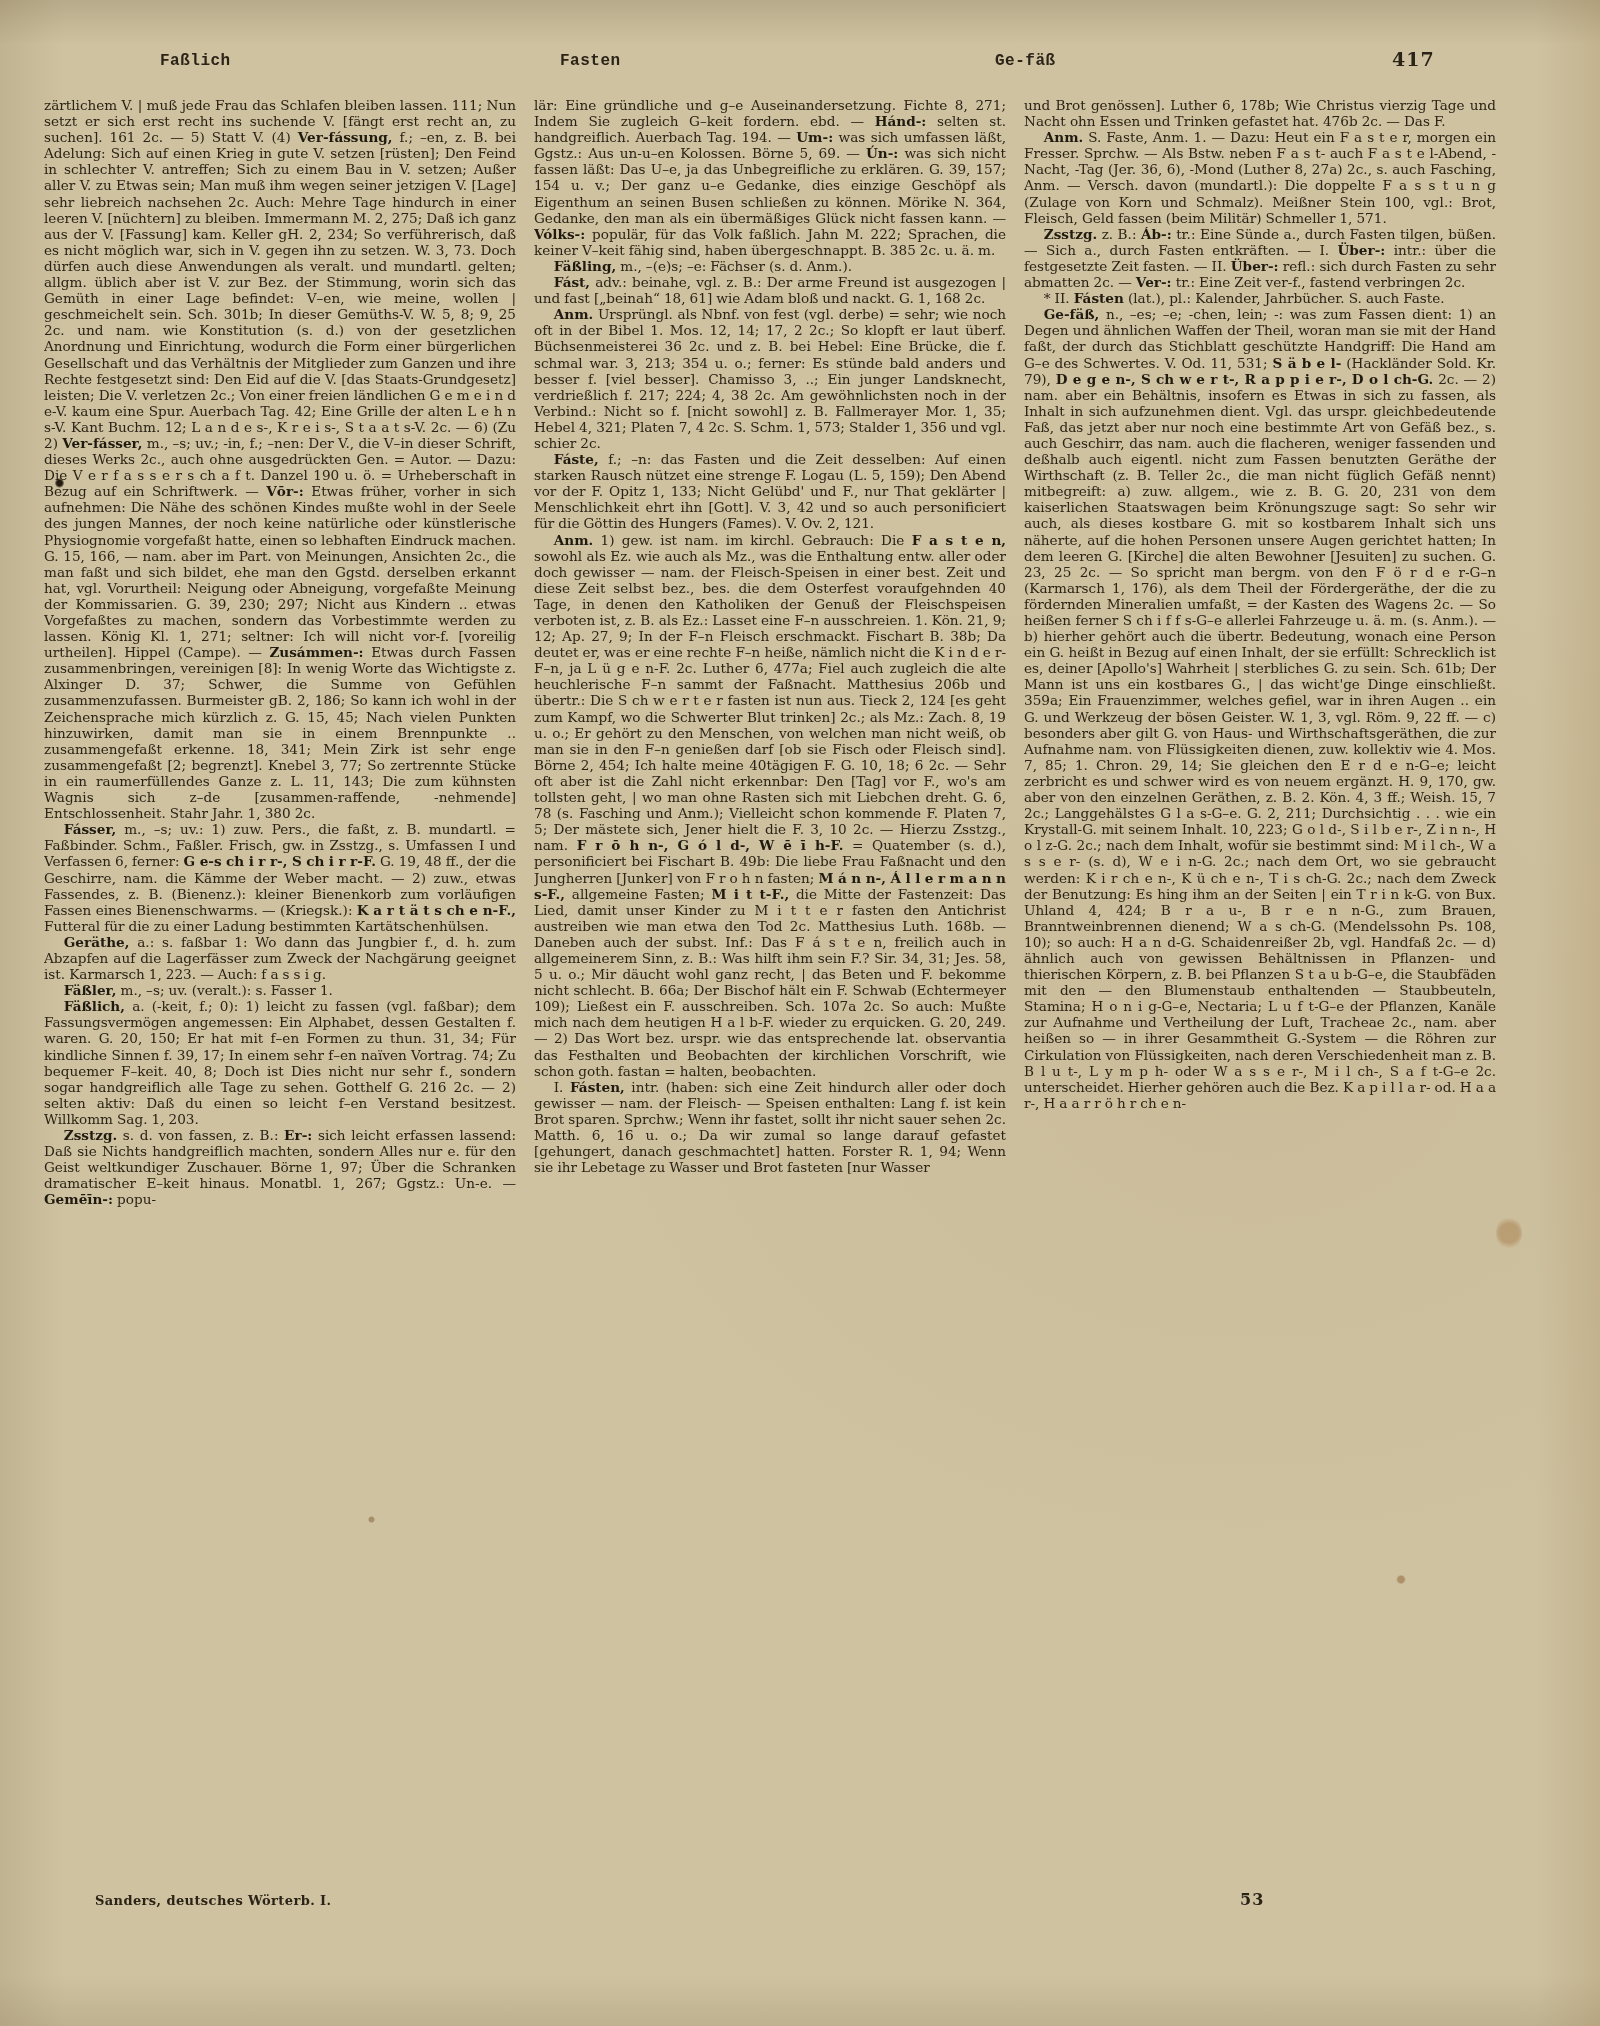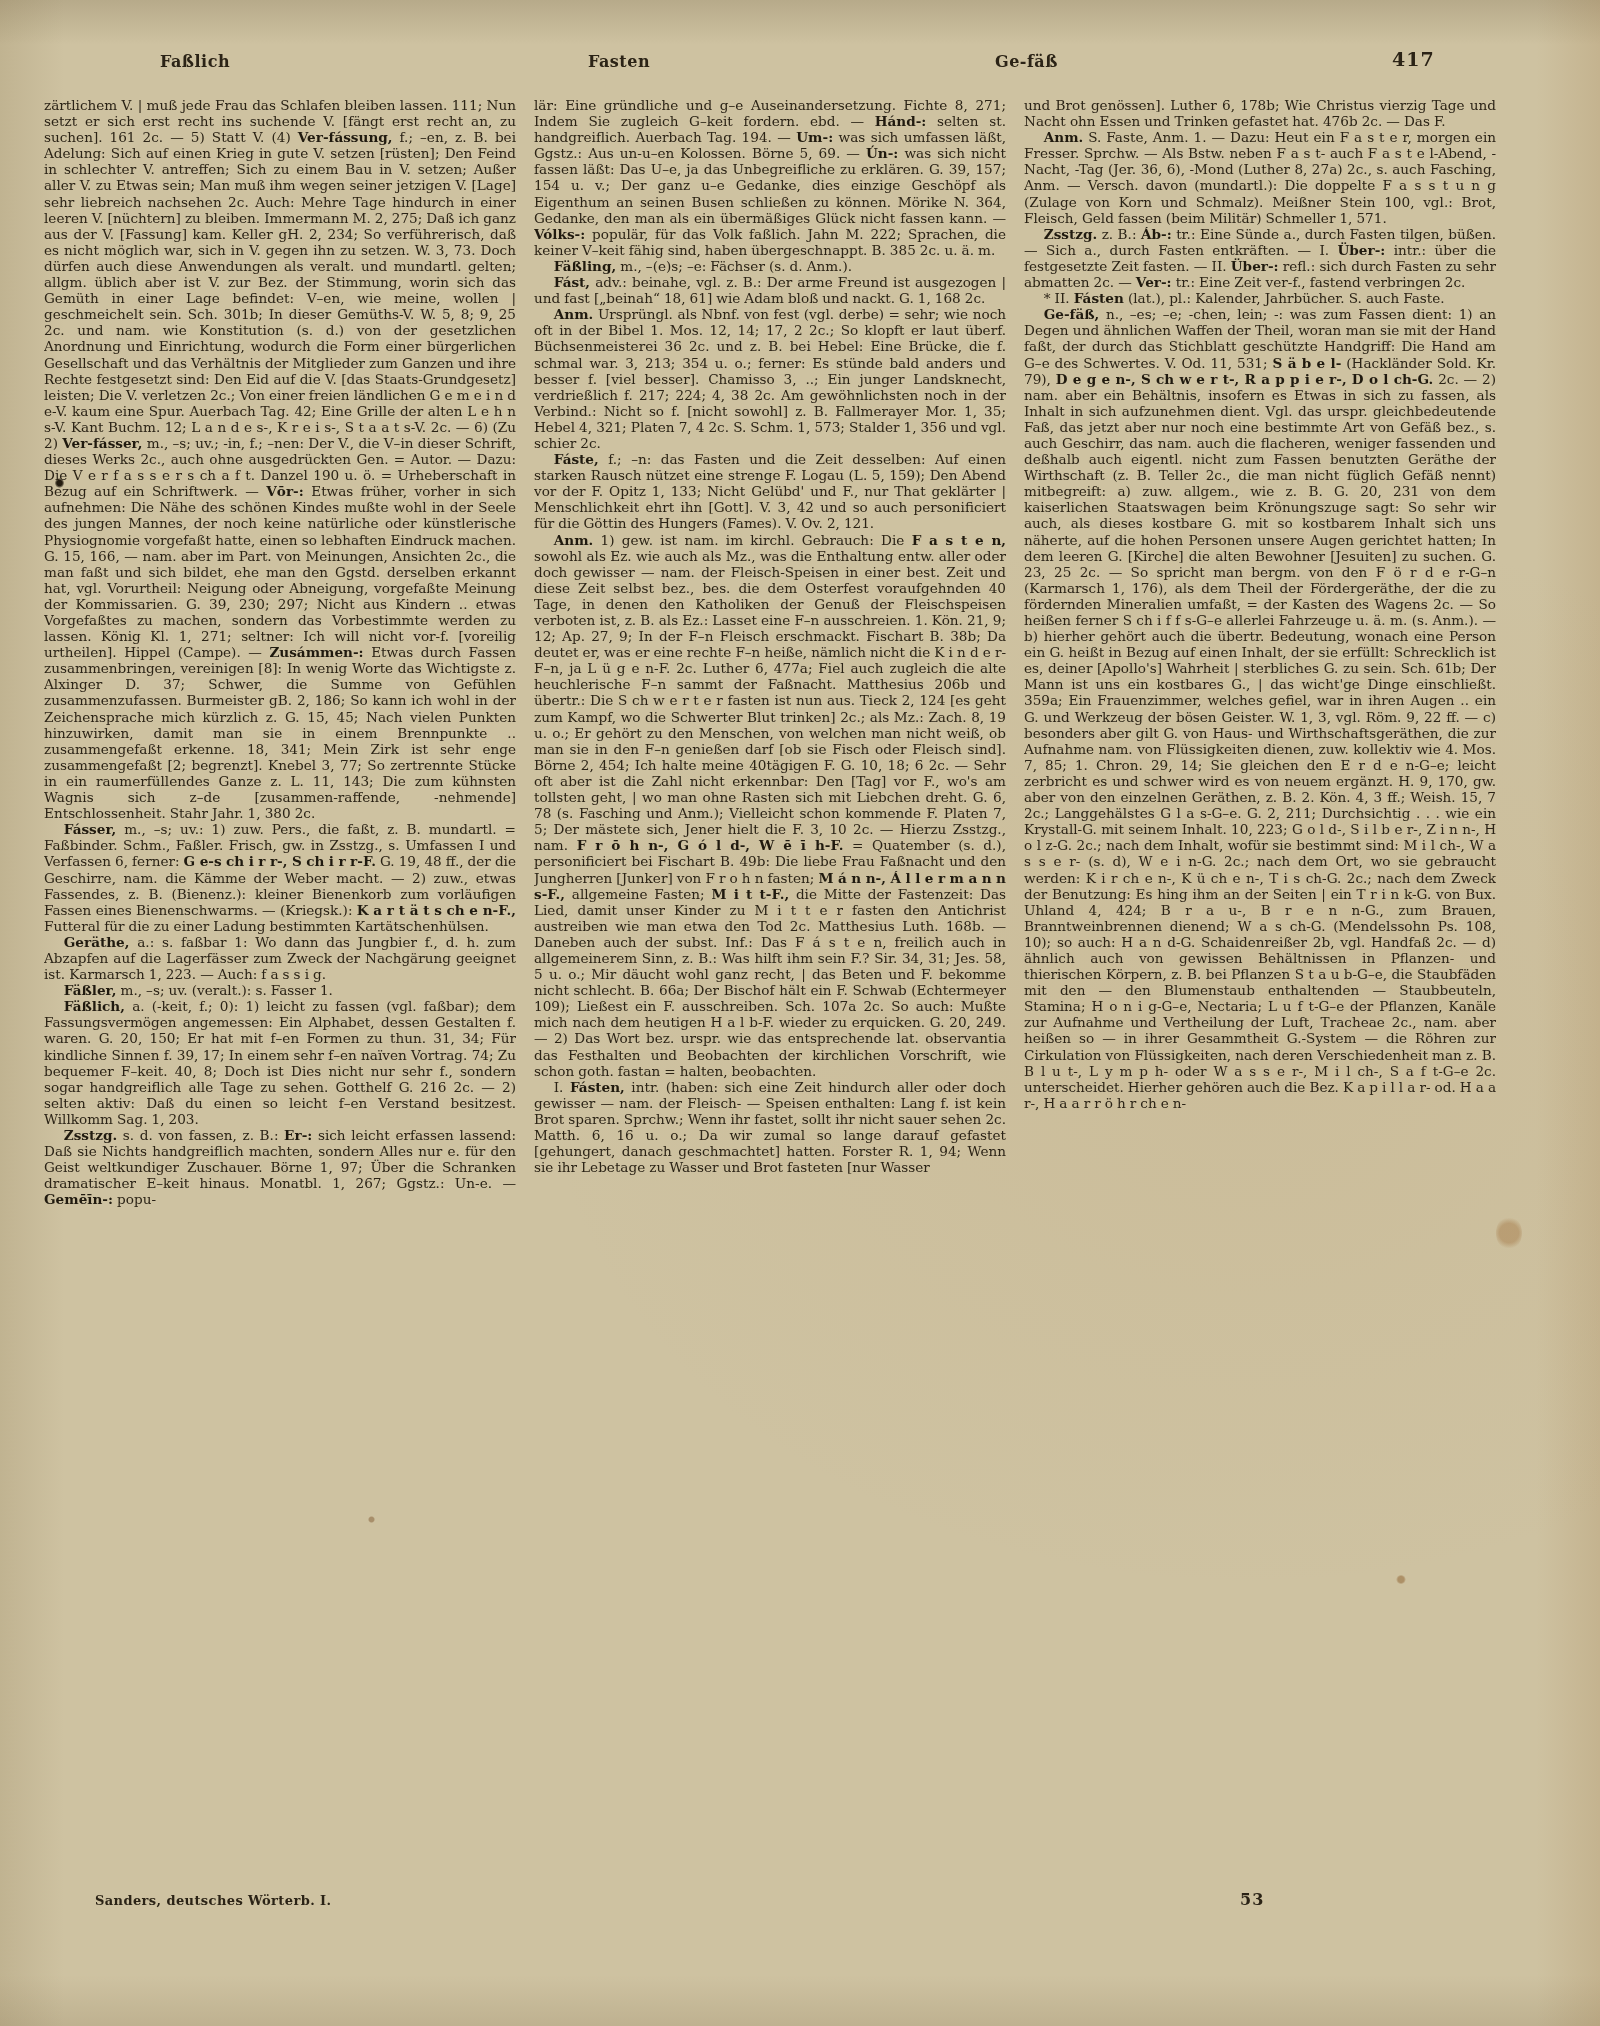--- a/index.html
+++ b/index.html
@@ -10,23 +10,23 @@
     color:#2b2316;
   }
   .page{position:absolute;inset:0;
     background:
       radial-gradient(1200px 900px at 78% 52%, rgba(176,140,90,0.10), rgba(0,0,0,0) 60%),
       linear-gradient(90deg, rgba(120,100,60,0.16) 0%, rgba(0,0,0,0) 4%, rgba(0,0,0,0) 96%, rgba(150,110,60,0.18) 100%),
       linear-gradient(180deg, rgba(90,75,45,0.20) 0%, rgba(0,0,0,0) 2.2%, rgba(0,0,0,0) 97.5%, rgba(110,90,55,0.16) 100%),
       #cec2a1;
   }
   .header-row{position:absolute;top:52px;left:0;width:1600px;height:30px;font-weight:bold;}
-  .running-title{position:absolute;top:0;font-size:16px;letter-spacing:0.5px;}
+  .running-title{position:absolute;top:0;font-size:16px;letter-spacing:0.5px;font-family:Liberation Mono, monospace;}
   .rt-left{left:160px;}
-  .rt-center{left:588px;text-align:right;}
+  .rt-center{left:560px;text-align:right;}
   .rt-right{left:995px;}
   .page-number{position:absolute;top:-4px;left:1392px;font-size:19px;font-weight:bold;letter-spacing:1px;}
   .columns{position:absolute;top:97px;left:44px;width:1452px;height:1790px;
     display:flex;gap:17px;overflow:hidden;justify-content:space-between;}
   .col{width:472px;height:100%;overflow:hidden;
     font-size:13.6px;line-height:16.1px;text-align:justify;
     hyphens:none;word-spacing:-0.02em;}
   .col p{margin:0;text-indent:1.45em;}
   .col p.noindent{text-indent:0;}
   .col b{font-weight:bold;color:#201a0f;}

